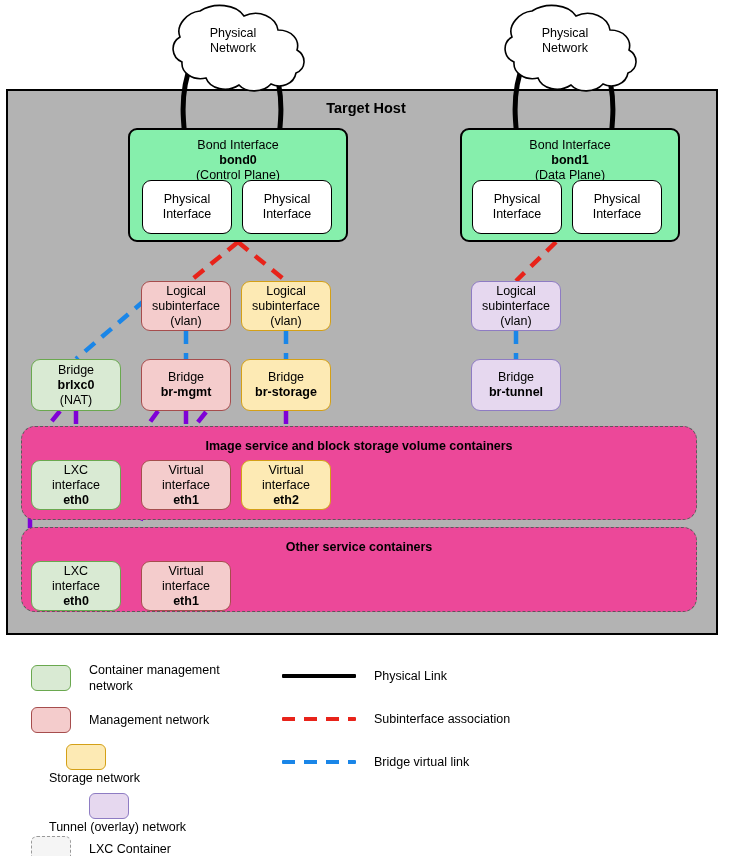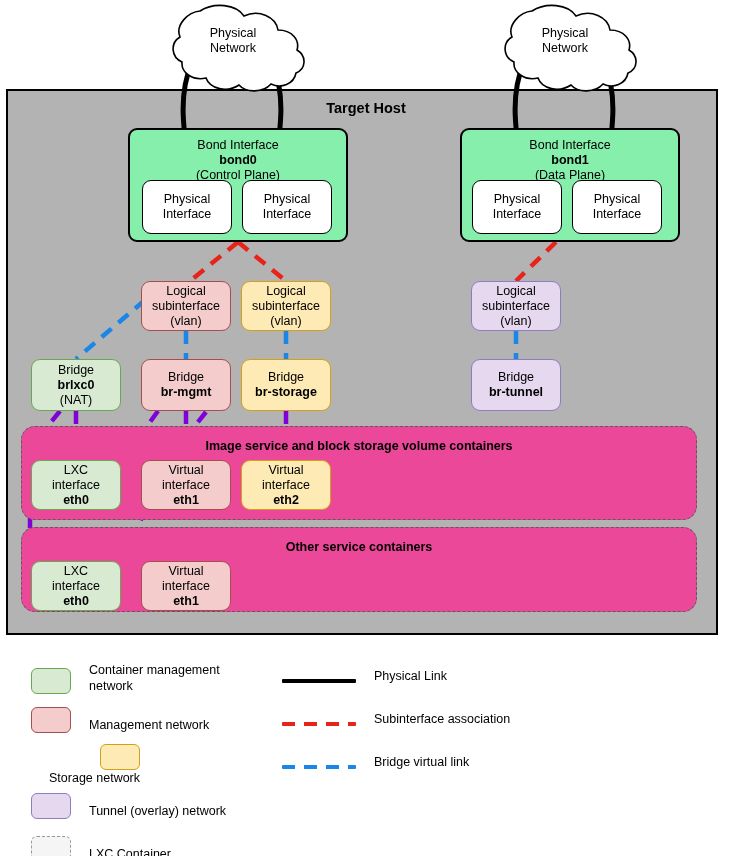--- a/index.html
+++ b/index.html
@@ -90,21 +90,21 @@
 
   
   #legend {
     position: absolute;
     left: 0; top: 652px;
     width: 732px; height: 204px;
   }
   .lg-item {
     position: absolute;
     display: flex;
-    align-items: flex-end;
+    align-items: center;
   }
   .lg-swatch {
     width: 40px; height: 26px;
     border-radius: 6px;
     box-sizing: border-box;
     flex: 0 0 auto;
   }
   .lg-swatch.dashed-box {
     background: #f5f5f5;
     border: 1.5px dashed #999999;
@@ -307,21 +307,21 @@
     <div class="lg-item" style="left:31px; top:55px;">
       <div class="lg-swatch c-red"></div>
       <div class="lg-label">Management network</div>
     </div>
 
     <div class="lg-item" style="left:31px; top:92px;flex-direction:column;">
       <div class="lg-swatch c-yellow"></div>
       <div class="lg-label">Storage network</div>
     </div>
 
-    <div class="lg-item" style="left:31px; top:141px;">
+    <div class="lg-item" style="left:31px; top:141px;flex-direction:column;">
       <div class="lg-swatch c-purple"></div>
       <div class="lg-label">Tunnel (overlay) network</div>
     </div>
 
     <div class="lg-item" style="left:31px; top:184px;">
       <div class="lg-swatch dashed-box"></div>
       <div class="lg-label">LXC Container</div>
     </div>
 
     <div class="lg-item" style="left:282px; top:16px;">

